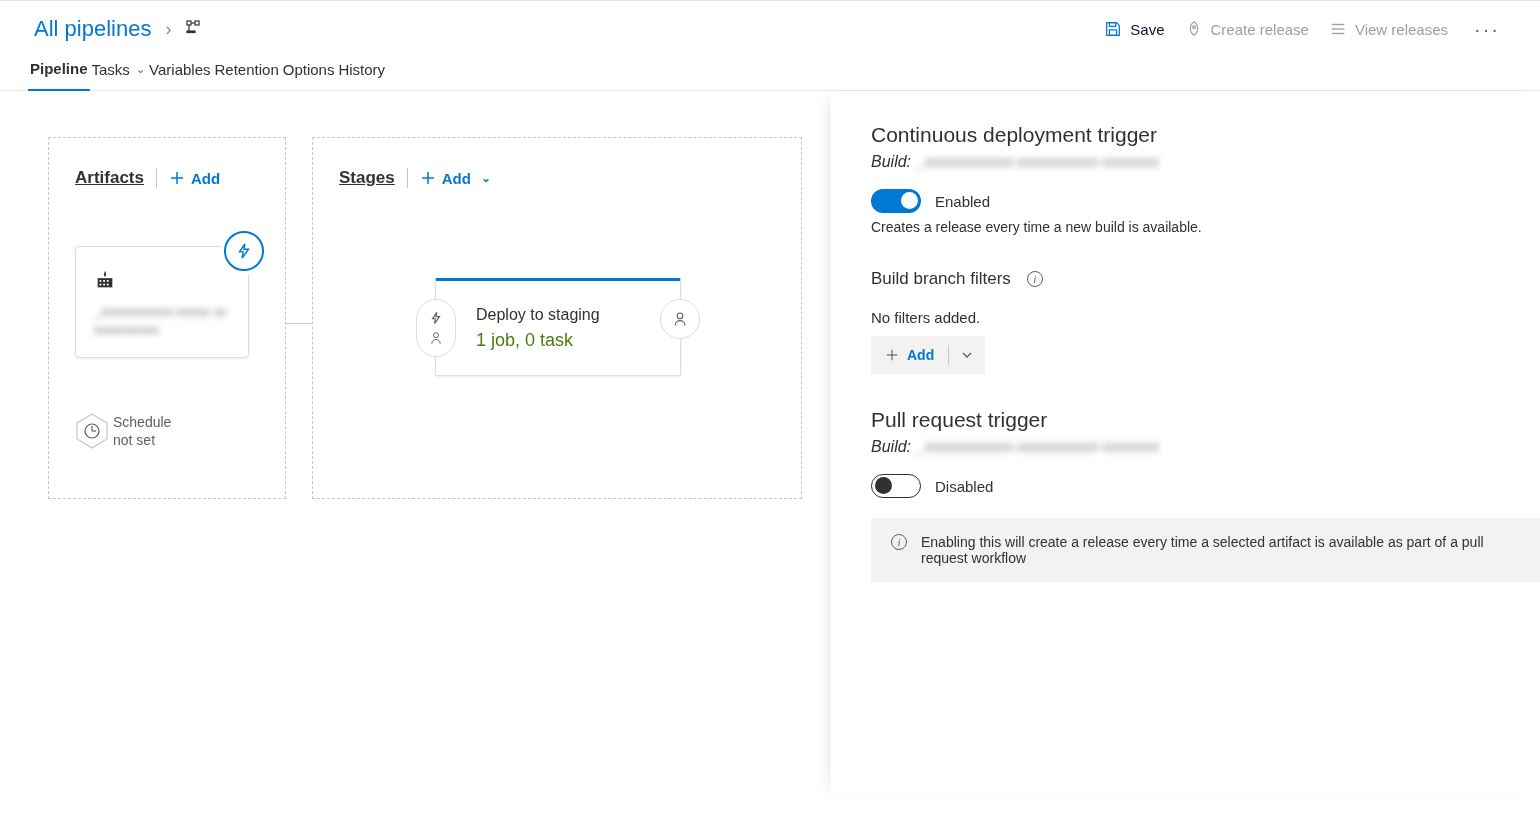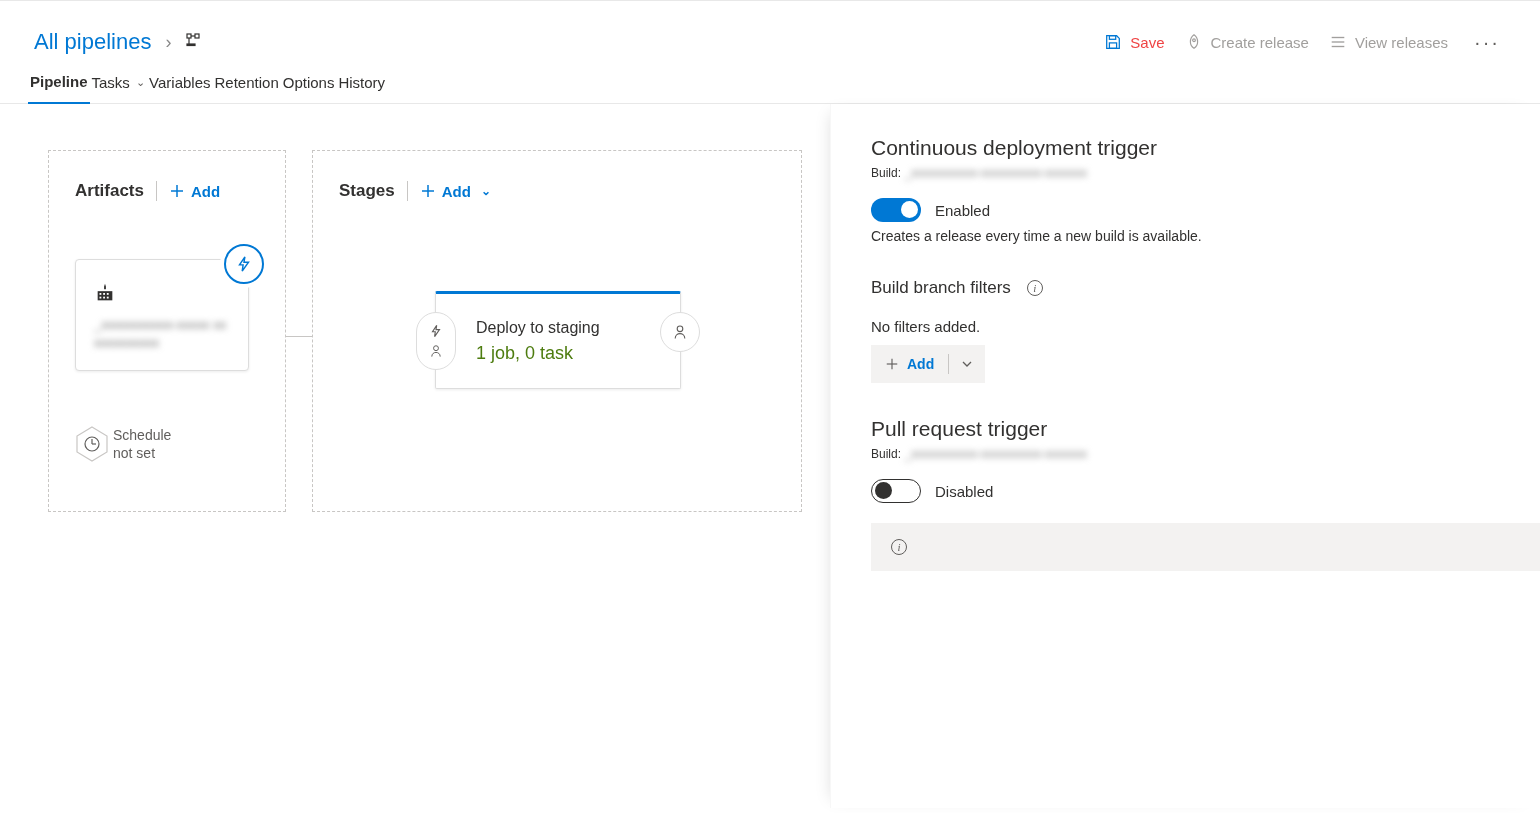--- a/index.html
+++ b/index.html
@@ -13,31 +13,31 @@
       overflow: hidden;
       border-top: 1px solid #e8e8e8;
     }
     a { text-decoration: none; }
 
     
     .header {
       display: flex;
       align-items: center;
       justify-content: space-between;
-      padding: 28px 34px 8px 34px;
+      padding: 15px 34px 8px 34px;
     }
     .breadcrumb { display: flex; align-items: center; gap: 14px; font-size: 22px; }
     .breadcrumb .link { color: #0078d4; font-size: 22px; }
     .breadcrumb .chevron { color: #888; font-size: 18px; }
     .breadcrumb .icon-box { display: inline-flex; }
     .breadcrumb .title { color: #323130; font-size: 22px; font-weight: 400; }
 
     .action-bar { display: flex; align-items: center; gap: 20px; }
     .action { display: flex; align-items: center; gap: 8px; cursor: pointer; font-size: 15px; }
-    .action.save { color: #ef4444; }
+    .action.save { color: #0f172a; }
     .action.save svg { stroke: #0078d4; }
     .action.disabled { color: #a19f9d; cursor: default; }
     .action.disabled svg { stroke: #a19f9d; fill: none; }
     .more { color: #605e5c; font-size: 20px; letter-spacing: 2px; padding: 0 6px; }
 
     
     .tabs {
       display: flex; padding: 0 28px; border-bottom: 1px solid #e8e8e8;
       font-size: 15px;
     }
@@ -67,21 +67,21 @@
       width: 238px; height: 362px;
       padding: 30px 24px 18px 26px;
     }
     .stages-box {
       position: absolute;
       left: 312px; top: 46px;
       width: 490px; height: 362px;
       padding: 30px 17px 18px 26px;
     }
     .section-header { display: flex; align-items: center; gap: 12px; }
-    .section-header .title { font-size: 17px; font-weight: 600; color: #323130; }
+    .section-header .title { font-size: 17px; font-weight: 600; color: #323130; text-decoration: underline; }
     .section-header .divider { width: 1px; height: 20px; background: #c8c6c4; }
     .add-btn { display: flex; align-items: center; gap: 6px; color: #0078d4; font-size: 15px; font-weight: 600; cursor: pointer; }
     .add-btn svg, .add-btn .chev { color: #0078d4; }
     .chev { font-size: 12px; margin-left: 4px; }
 
     
     .artifact-card {
       position: relative;
       margin-top: 58px;
       width: 174px; height: 112px;
@@ -142,21 +142,21 @@
     
     .connector {
       position: absolute;
       top: 232px; left: 286px;
       width: 146px; height: 1px;
       background: #c8c6c4;
     }
 
     
     .panel-h2 { font-size: 21px; font-weight: 400; color: #323130; margin-bottom: 6px; }
-    .panel-sub { font-size: 12px; color: #323130; margin-bottom: 2px; }
+    .panel-sub { font-size: 16px; color: #323130; margin-bottom: 2px; font-style: italic; }
     .panel-sub .blur-inline { filter: blur(3px); color: #888; }
     .toggle-row { display: flex; align-items: center; gap: 14px; margin-top: 18px; }
     .toggle {
       width: 50px; height: 24px; border-radius: 12px; position: relative; cursor: pointer;
     }
     .toggle.on { background: #0078d4; }
     .toggle.on .knob { right: 3px; background: #fff; }
     .toggle.off { background: #fff; border: 1px solid #323130; }
     .toggle.off .knob { left: 3px; background: #323130; }
     .knob { position: absolute; top: 3px; width: 17px; height: 17px; border-radius: 50%; }
@@ -381,15 +381,16 @@
 
     <div class="toggle-row">
       <div class="toggle off">
           <div class="knob"></div>
         </div>
       <span class="toggle-label">Disabled</span>
     </div>
 
     <div class="pr-notice">
       <span class="info-icon" style="flex:0 0 auto;">i</span>
+      <span>Enabling this will create a release every time a selected artifact is available as part of a pull request workflow</span>
     </div>
   </div>
 </div>
 
 </body></html>

